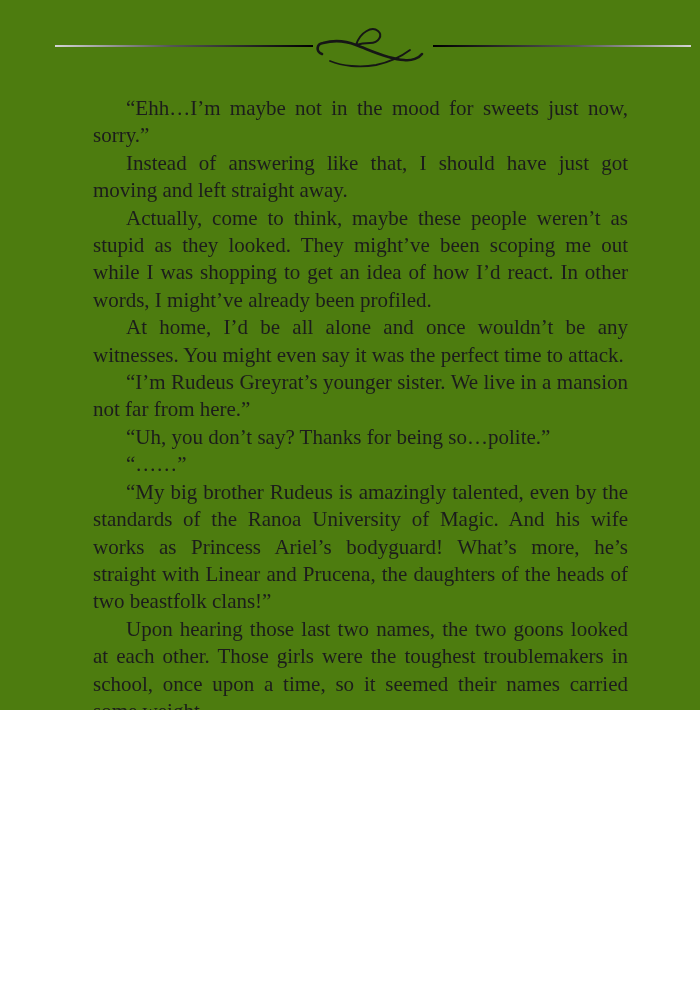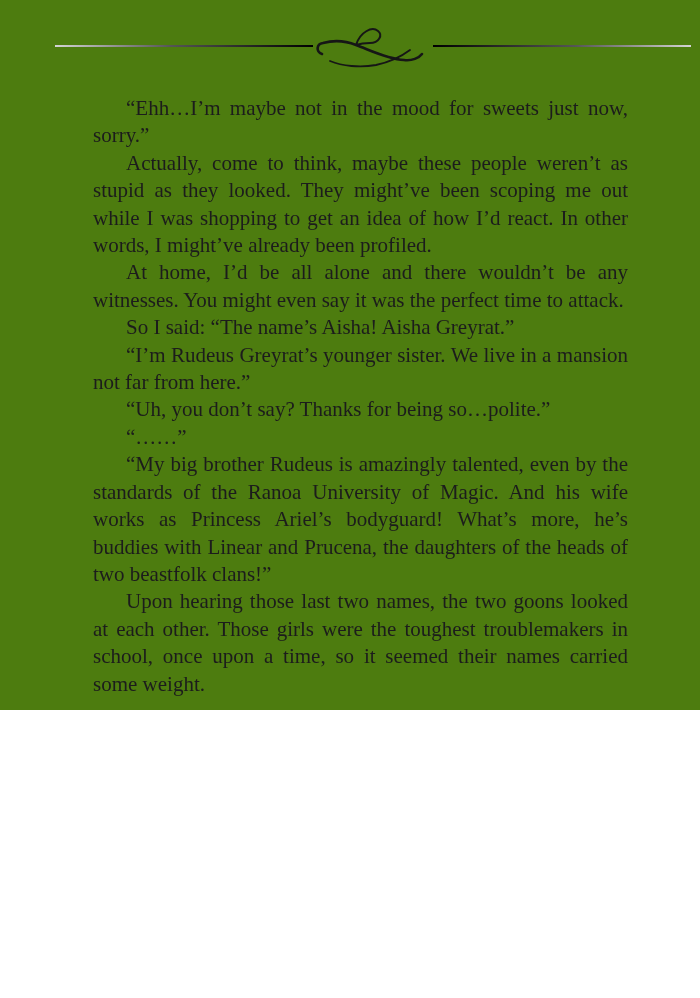--- a/index.html
+++ b/index.html
@@ -93,27 +93,27 @@
         <path stroke-width="2.6" d="M8,31 C2,29 2,21 9,20 C20,17 32,18 42,22 C58,28 74,36 90,37 C98,38 105,35 108,31"></path>
         <path stroke-width="2" d="M42,22 C46,9 58,3 64,8 C69,12 65,20 56,20 C50,20 45,21 42,22"></path>
         <path stroke-width="1.8" d="M16,38 C28,43 46,45 62,42 C76,39 88,33 96,27"></path>
       </g>
     </svg>
     <div class="rule h-right"></div>
   </div>
 
   <div class="text-block">
     <p>“Ehh…I’m maybe not in the mood for sweets just now, sorry.”</p>
+    <p>Instead of answering like that, I should have just got moving and left straight away.</p>
     <p>Actually, come to think, maybe these people weren’t as stupid as they looked. They might’ve been scoping me out while I was shopping to get an idea of how I’d react. In other words, I might’ve already been profiled.</p>
-    <p>At home, I’d be all alone and there wouldn’t be any witnesses. You might even say it was the perfect time to attack.</p>
-    <p>So I said: “The name’s Aisha! Aisha Greyrat.”</p>
+    <p>At home, I’d be all alone and once wouldn’t be any witnesses. You might even say it was the perfect time to attack.</p>
     <p>“I’m Rudeus Greyrat’s younger sister. We live in a mansion not far from here.”</p>
     <p>“Uh, you don’t say? Thanks for being so…polite.”</p>
     <p>“……”</p>
-    <p>“My big brother Rudeus is amazingly talented, even by the standards of the Ranoa University of Magic. And his wife works as Princess Ariel’s bodyguard! What’s more, he’s buddies with Linear and Prucena, the daughters of the heads of two beastfolk clans!”</p>
+    <p>“My big brother Rudeus is amazingly talented, even by the standards of the Ranoa University of Magic. And his wife works as Princess Ariel’s bodyguard! What’s more, he’s straight with Linear and Prucena, the daughters of the heads of two beastfolk clans!”</p>
     <p>Upon hearing those last two names, the two goons looked at each other. Those girls were the toughest troublemakers in school, once upon a time, so it seemed their names carried some weight.</p>
   </div>
 
   <div class="footer">
     <div class="rule f-left"></div>
     <div class="page-number">11</div>
     <div class="rule f-right"></div>
   </div>
 
 </div>

